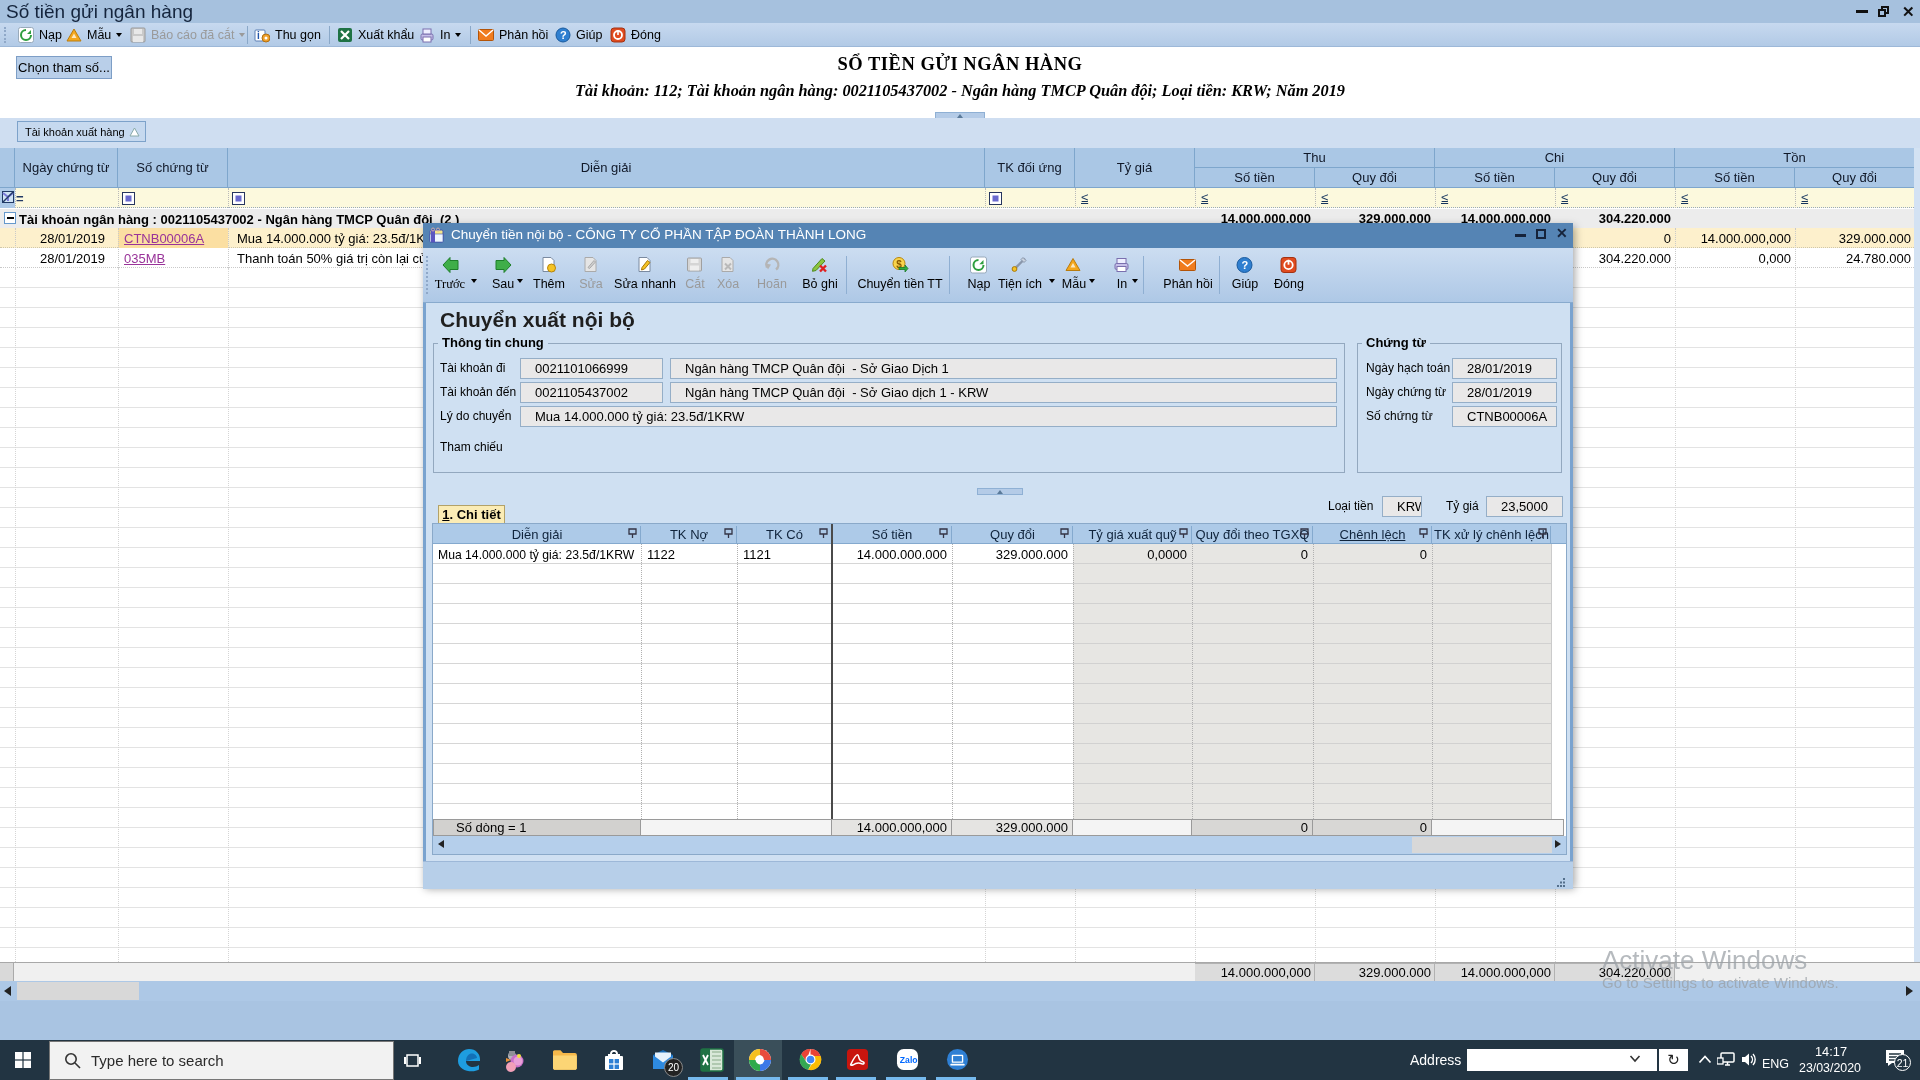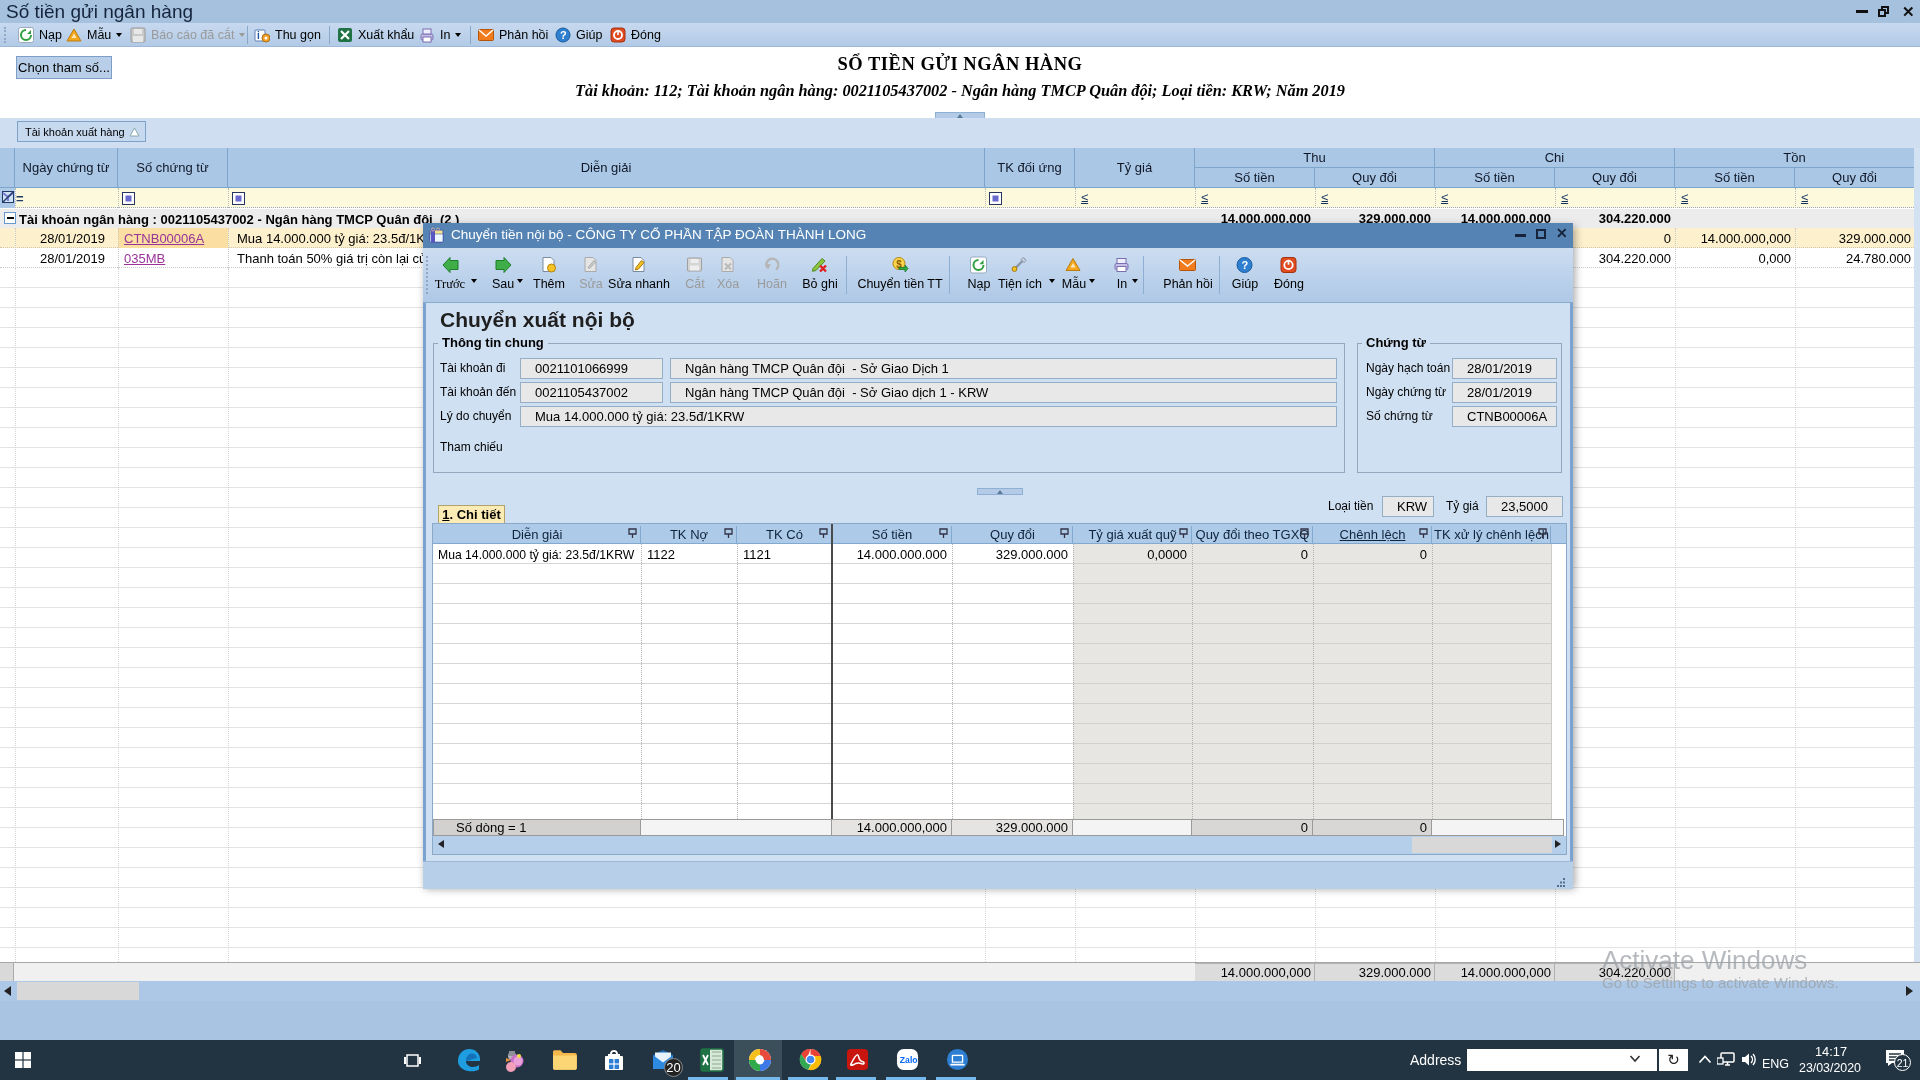--- a/index.html
+++ b/index.html
@@ -285,21 +285,21 @@
         </svg>
         <span style="color:#000;margin-top:3px;">Thêm</span>
       </div>
 <div class="dtb-item" style="left:168px;top:8px;width:110px;margin-left:-55px;">
         <svg width="18" height="18" viewBox="0 0 18 17">
           <path d="M3 1 L11 1 L14 4 L14 15 L3 15 Z" fill="#e5e5e5" stroke="#aaa"></path>
           <path d="M6 11 L12 4 L13.5 5.5 L7.5 12 Z" fill="#cfcfcf" stroke="#aaa"></path>
         </svg>
         <span style="color:#9a9a9a;margin-top:3px;">Sửa</span>
       </div>
-<div class="dtb-item" style="left:216px;top:8px;width:110px;margin-left:-55px;justify-content:space-between;">
+<div class="dtb-item" style="left:222px;top:8px;width:110px;margin-left:-55px;justify-content:space-between;">
         <svg width="18" height="18" viewBox="0 0 18 17">
           <path d="M3 1 L11 1 L14 4 L14 15 L3 15 Z" fill="#fff" stroke="#7a8aa0"></path>
           <path d="M6 11 L11.5 4 L14 6 L8.5 12.5 L5.5 13.5 Z" fill="#f5c324" stroke="#a8780a"></path>
         </svg>
         <span style="color:#000;margin-top:3px;">Sửa nhanh</span>
       </div>
 <div class="dtb-item" style="left:272px;top:8px;width:110px;margin-left:-55px;">
         <svg width="18" height="18" viewBox="0 0 18 17">
           <rect x="1.5" y="1.5" width="14" height="13" rx="1" fill="#d5d5d5" stroke="#a0a0a0"></rect>
           <rect x="4.5" y="2.5" width="8" height="4" fill="#eee"></rect>
@@ -415,21 +415,21 @@
 <div class="field" style="left:1026px;top:132px;width:105px;height:21px;">28/01/2019</div>
 <div class="dlbl" style="left:940px;top:159px;">Ngày chứng từ</div>
 <div class="field" style="left:1026px;top:156px;width:105px;height:21px;">28/01/2019</div>
 <div class="dlbl" style="left:940px;top:183px;">Số chứng từ</div>
 <div class="field" style="left:1026px;top:180px;width:105px;height:21px;">CTNB00006A</div>
 <div class="abs" style="left:551px;top:262px;width:46px;height:7px;background:#b4cbe7;border:1px solid #8fb0d4;"></div>
 <svg class="abs" style="left:571px;top:264px" width="6" height="4" viewBox="0 0 6 4">
       <path d="M3 0 L6 4 L0 4 Z" fill="#5a7a9a"></path>
     </svg>
 <div class="dlbl" style="left:902px;top:273px;">Loại tiền</div>
-<div class="field" style="left:956px;top:270px;width:52px;height:21px;">KRW</div>
+<div class="field" style="left:956px;top:270px;width:40px;height:21px;">KRW</div>
 <div class="dlbl" style="left:1020px;top:273px;">Tỷ giá</div>
 <div class="field" style="left:1060px;top:270px;width:77px;height:21px;justify-content:flex-end;">23,5000</div>
 <div class="abs" style="left:12px;top:279px;width:67px;height:18px;background:#fbecb5;border:1px solid #b3a269;border-bottom:none;display:flex;align-items:center;justify-content:center;font-weight:bold;font-size:13px;"><span style="text-decoration:underline;">1</span>. Chi tiết</div>
 <div class="abs" style="left:6px;top:297px;width:1135px;height:332px;background:#fff;border:1px solid #8aa9c9;">
 <div class="abs" style="left:0;top:0;width:1133px;height:20px;background:#adcae8;border-bottom:1px solid #84a9ce;"></div>
 <div class="abs" style="left:0px;top:0;width:208px;height:20px;display:flex;align-items:center;justify-content:center;color:#10243c;">Diễn giải</div>
 <div class="abs" style="left:207px;top:2px;width:1px;height:17px;background:#84a9ce;"></div>
 <svg class="abs" style="left:195px;top:4px" width="9" height="11" viewBox="0 0 9 11">
         <path d="M1 1 L8 1 L8 6 L1 6 Z M4.5 6 L4.5 10" fill="none" stroke="#334" stroke-width="1.3"></path>
       </svg>
@@ -521,20 +521,27 @@
 </div>
 <div class="abs wmark" style="left:1602px;top:945px;font-size:26px;font-weight:400;opacity:0.72;">Activate Windows</div>
 <div class="abs wmark" style="left:1602px;top:974px;font-size:15px;opacity:0.75;">Go to Settings to activate Windows.</div>
 <div class="abs" style="left:0;top:1040px;width:1920px;height:40px;background:#223442;">
 <svg class="abs" style="left:15px;top:12px" width="16" height="16" viewBox="0 0 16 16">
       <rect x="0" y="0" width="7.4" height="7.4" fill="#fff"></rect>
       <rect x="8.6" y="0" width="7.4" height="7.4" fill="#fff"></rect>
       <rect x="0" y="8.6" width="7.4" height="7.4" fill="#fff"></rect>
       <rect x="8.6" y="8.6" width="7.4" height="7.4" fill="#fff"></rect>
     </svg>
+<div class="abs" style="left:49px;top:1px;width:345px;height:39px;background:#f2f2f2;border:1px solid #777;display:flex;align-items:center;">
+<svg style="margin-left:14px;" width="17" height="17" viewBox="0 0 17 17">
+        <circle cx="7" cy="7" r="5.2" fill="none" stroke="#333" stroke-width="1.6"></circle>
+        <path d="M11 11 L16 16" stroke="#333" stroke-width="1.6"></path>
+      </svg>
+<span style="margin-left:10px;font-size:15px;color:#2b2b2b;">Type here to search</span>
+</div>
 <svg class="abs" style="left:404px;top:12px" width="17" height="16" viewBox="0 0 17 16">
       <rect x="3" y="3" width="11" height="11" fill="none" stroke="#fff" stroke-width="1.5"></rect>
       <rect x="0" y="5" width="2" height="7" fill="#fff"></rect>
       <rect x="15" y="5" width="2" height="7" fill="#fff"></rect>
     </svg>
 <div class="abs" style="left:734px;top:0;width:48px;height:40px;background:#3a4f5a;"></div>
 <svg class="abs" style="left:456px;top:7px;" width="26" height="26" viewBox="0 0 26 26">
       <path d="M2 14 C2 6 8 2 13 2 C20 2 24 7 24 12 L24 14 L10 14 C10 18 14 20 17 20 C19 20 21.5 19.3 23 18 L23 22.5 C21 23.7 18.5 24.3 16 24.3 C9 24.3 2 21 2 14 Z" fill="#1e9de0"></path>
       <path d="M10 14 C10 9 13 6.5 16 6.5 C19 6.5 21 9 21 11 L10 14Z" fill="#1271b8"></path>
     </svg>
@@ -594,21 +601,21 @@
       <rect x="1" y="1" width="22" height="22" rx="7" fill="#fff"></rect>
       <text x="4" y="15.5" font-size="9" font-weight="bold" fill="#0068ff">Zalo</text>
       <path d="M6 21 C8 19 9 18.4 11 18.8 L8 22 Z" fill="#fff"></path>
     </svg>
 <svg class="abs" style="left:946px;top:8px;" width="23" height="23" viewBox="0 0 24 24">
       <circle cx="12" cy="12" r="11" fill="#2e7fd4"></circle>
       <rect x="6" y="7" width="12" height="8.5" rx="1" fill="#fff"></rect>
       <rect x="7.4" y="8.4" width="9.2" height="5.7" fill="#2e7fd4"></rect>
       <rect x="4.5" y="16.5" width="15" height="1.8" rx="0.9" fill="#fff"></rect>
     </svg>
-<div class="abs" style="left:664px;top:18px;width:19px;height:19px;border-radius:50%;background:#222;border:1px solid #888;color:#fff;font-size:13px;display:flex;align-items:center;justify-content:center;">20</div>
+<div class="abs" style="left:664px;top:18px;width:19px;height:19px;border-radius:50%;background:#222;border:1px solid #888;color:#fff;font-size:10px;display:flex;align-items:center;justify-content:center;">20</div>
 <div class="abs" style="left:688px;top:37px;width:40px;height:3px;background:#76b9ed;"></div>
 <div class="abs" style="left:736px;top:37px;width:44px;height:3px;background:#76b9ed;"></div>
 <div class="abs" style="left:788px;top:37px;width:40px;height:3px;background:#76b9ed;"></div>
 <div class="abs" style="left:836px;top:37px;width:40px;height:3px;background:#76b9ed;"></div>
 <div class="abs" style="left:886px;top:37px;width:40px;height:3px;background:#76b9ed;"></div>
 <div class="abs" style="left:936px;top:37px;width:40px;height:3px;background:#76b9ed;"></div>
 <div class="abs tray" style="left:1410px;top:12px;font-size:14px;">Address</div>
 <div class="abs" style="left:1467px;top:9px;width:190px;height:22px;background:#fff;"></div>
 <svg class="abs" style="left:1629px;top:14px" width="12" height="9" viewBox="0 0 12 9">
       <path d="M1.5 2 L6 7 L10.5 2" fill="none" stroke="#333" stroke-width="1.6"></path>

